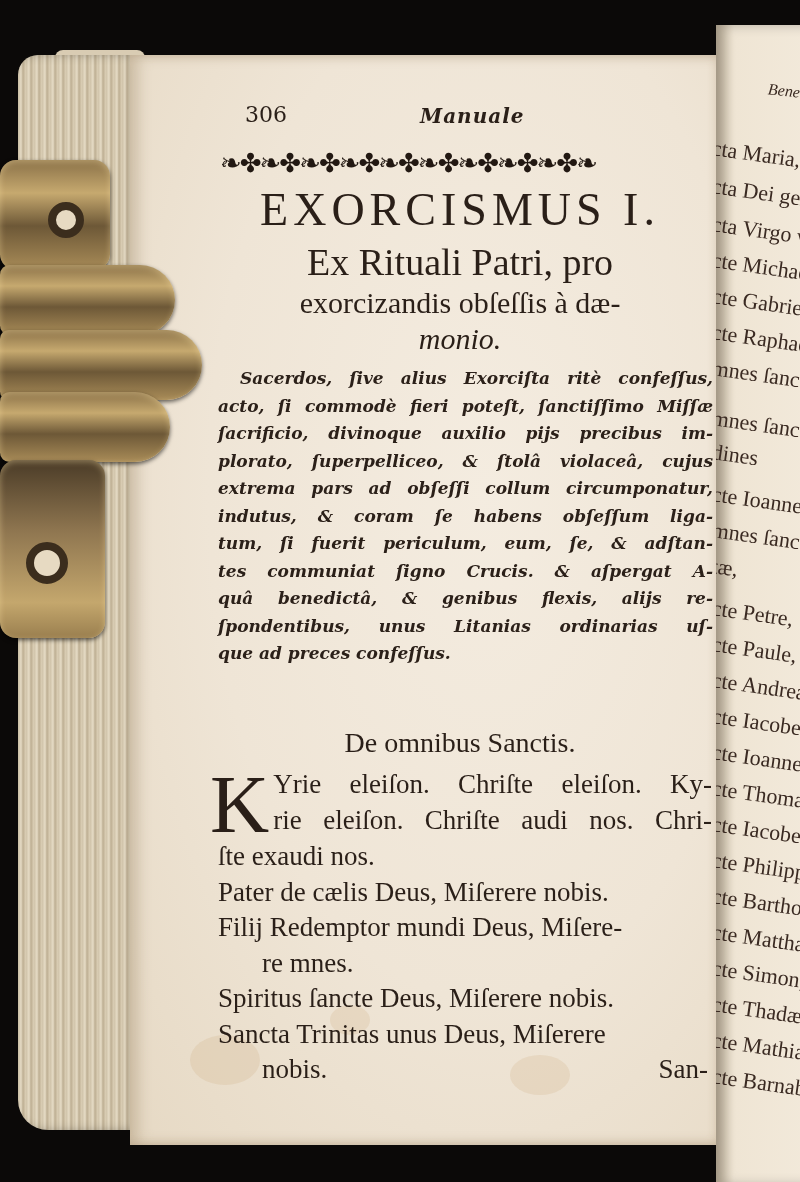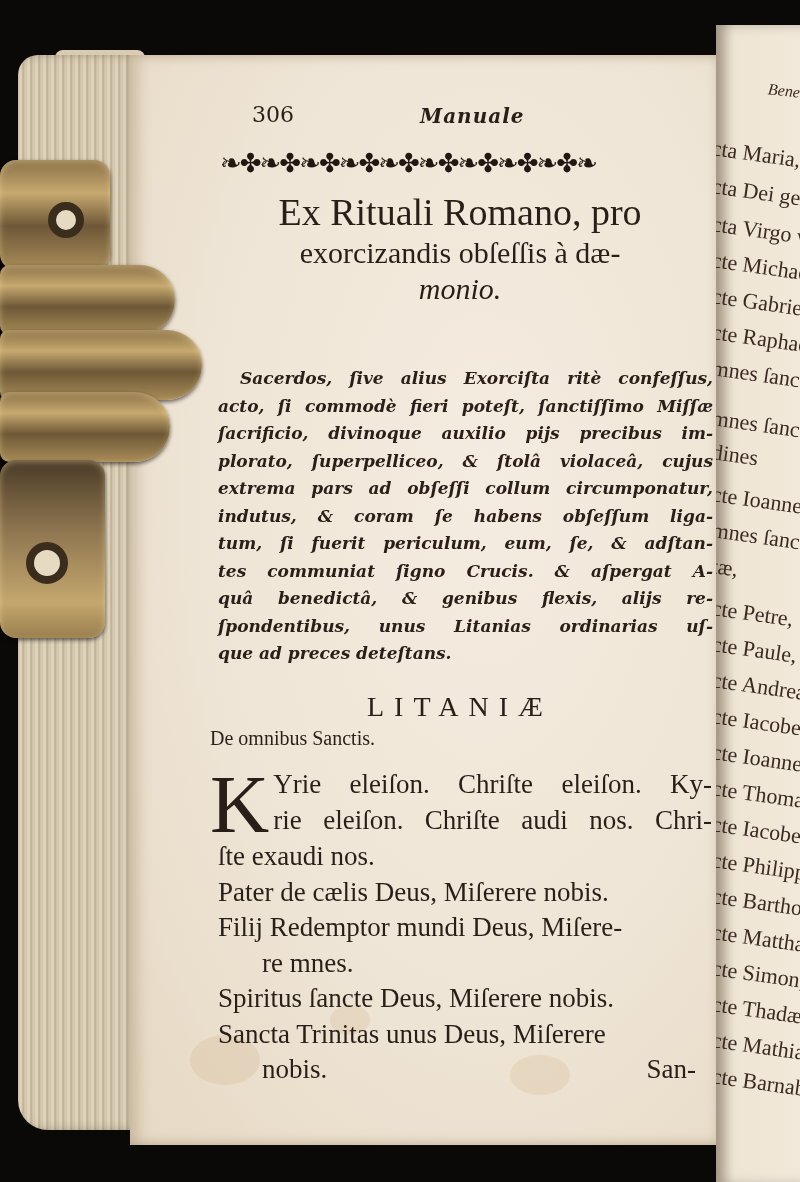--- a/index.html
+++ b/index.html
@@ -25,21 +25,21 @@
   .page {
     position:absolute; left:130px; top:55px; width:592px; height:1090px;
     background:
       radial-gradient(ellipse at 60% 40%, #f4ece0 0%, #efe5d6 55%, #e6d9c4 100%);
     box-shadow: inset 8px 0 14px rgba(120,90,50,.25), inset -6px 0 10px rgba(120,90,50,.2);
     color:#2a1f18;
   }
   .stain { position:absolute; border-radius:50%; background:rgba(200,160,110,.18); }
 
   .running-head { position:absolute; top:47px; left:110px; width:420px; height:30px; font-family:"DejaVu Serif",serif; }
-  .page-num { position:absolute; left:12px; top:0; font-size:22px; }
+  .page-num { position:absolute; left:5px; top:0; font-size:22px; }
   .head-title { position:absolute; left:180px; top:2px; font-size:20px; font-style:italic; font-weight:bold; letter-spacing:1px; }
 
   .ornament {
     position:absolute; top:92px; left:90px; width:490px; height:32px;
     font-size:26px; line-height:32px; letter-spacing:-2px; white-space:nowrap; overflow:hidden;
     font-family:"DejaVu Sans",sans-serif; color:#221812;
   }
 
   .title-block { position:absolute; top:130px; left:80px; width:500px; text-align:center; font-family:"Liberation Serif",serif; }
   .t1 { font-size:46px; letter-spacing:5px; line-height:50px; }
@@ -50,28 +50,28 @@
   .rubric {
     position:absolute; top:310px; left:88px; width:495px;
     font-family:"DejaVu Serif",serif; font-style:italic; font-weight:bold;
     font-size:17px; line-height:27.5px; text-align:justify; color:#2b2019;
   }
   .rubric .line { display:block; white-space:nowrap; text-align-last:justify; }
   .rubric .line.first { padding-left:22px; }
   .rubric .line.last { text-align-last:left; }
 
   .lit-title { position:absolute; top:636px; left:80px; width:500px; text-align:center; font-family:"Liberation Serif",serif; font-size:28px; letter-spacing:10px; }
-  .lit-sub { position:absolute; top:672px; left:80px; width:500px; text-align:left; font-family:"Liberation Serif",serif; font-size:20px; }
+  .lit-sub { position:absolute; top:672px; left:80px; width:500px; text-align:center; font-family:"Liberation Serif",serif; font-size:28px; }
 
   .litany { position:absolute; top:712px; left:80px; width:502px; font-family:"Liberation Serif",serif; font-size:27px; line-height:35.5px; }
   .litany .ln { display:block; white-space:nowrap;margin-left:8px; }
   .litany .indent { padding-left:44px; }
   .dropcap { float:left; font-size:82px; line-height:68px; margin-right:4px; margin-top:4px; font-family:"Liberation Serif",serif; }
   .just { text-align-last:justify; text-align:justify; }
-  .catch { position:absolute; right:16px;font-family:Liberation Serif, serif; }
+  .catch { position:absolute; right:4px;font-family:Liberation Serif, serif; }
 
   
   .rpage {
     position:absolute; left:716px; top:25px; width:90px; height:1160px;
     background:linear-gradient(90deg,#d6c7ae 0%,#efe5d4 20%,#f2e9da 100%);
     box-shadow: inset 8px 0 12px rgba(0,0,0,.25);
     overflow:hidden; color:#3a2a22;
   }
   .rpage .rh { position:absolute; left:52px; top:58px; font-family:"Liberation Serif",serif; font-style:italic; font-size:16px; transform:rotate(6deg); }
   .rpage .rl {
@@ -102,40 +102,40 @@
     <div class="stain" style="left:200px;top:950px;width:40px;height:30px;"></div>
 
     <div class="running-head">
       <span class="page-num">306</span>
       <span class="head-title">Manuale</span>
     </div>
 
     <div class="ornament">❧✤❧✤❧✤❧✤❧✤❧✤❧✤❧✤❧✤❧</div>
 
     <div class="title-block">
-      <div class="t2">Ex Rituali Romano, pro</div>
+      <div class="t1">EXORCISMUS I.</div>
+      <div class="t2">Ex Rituali Patri, pro</div>
       <div class="t3">exorcizandis obſeſſis à dæ-</div>
       <div class="t4">monio.</div>
     </div>
 
     <div class="rubric">
       <span class="line first">Sacerdos, ſive alius Exorciſta ritè confeſſus,</span>
       <span class="line">acto, ſi commodè fieri poteſt, ſanctiſſimo Miſſæ</span>
       <span class="line">ſacrificio, divinoque auxilio pijs precibus im-</span>
       <span class="line">plorato, ſuperpelliceo, &amp; ſtolâ violaceâ, cujus</span>
       <span class="line">extrema pars ad obſeſſi collum circumponatur,</span>
       <span class="line">indutus, &amp; coram ſe habens obſeſſum liga-</span>
       <span class="line">tum, ſi fuerit periculum, eum, ſe, &amp; adſtan-</span>
       <span class="line">tes communiat ſigno Crucis. &amp; aſpergat A-</span>
       <span class="line">quâ benedictâ, &amp; genibus flexis, alijs re-</span>
       <span class="line">ſpondentibus, unus Litanias ordinarias uſ-</span>
-      <span class="line last">que ad preces deteſtans.</span>
+      <span class="line last">que ad preces confeſſus.</span>
     </div>
 
-    <div class="lit-title">LITANIÆ</div>
     <div class="lit-sub">De omnibus Sanctis.</div>
 
     <div class="litany">
       <span class="dropcap">K</span>
       <span class="ln just">Yrie eleiſon. Chriſte eleiſon. Ky-</span>
       <span class="ln just">rie eleiſon. Chriſte audi nos. Chri-</span>
       <span class="ln" style="clear:both">ſte exaudi nos.</span>
       <span class="ln">Pater de cælis Deus, Miſerere nobis.</span>
       <span class="ln">Filij Redemptor mundi Deus, Miſere-</span>
       <span class="ln indent">re mnes.</span>

